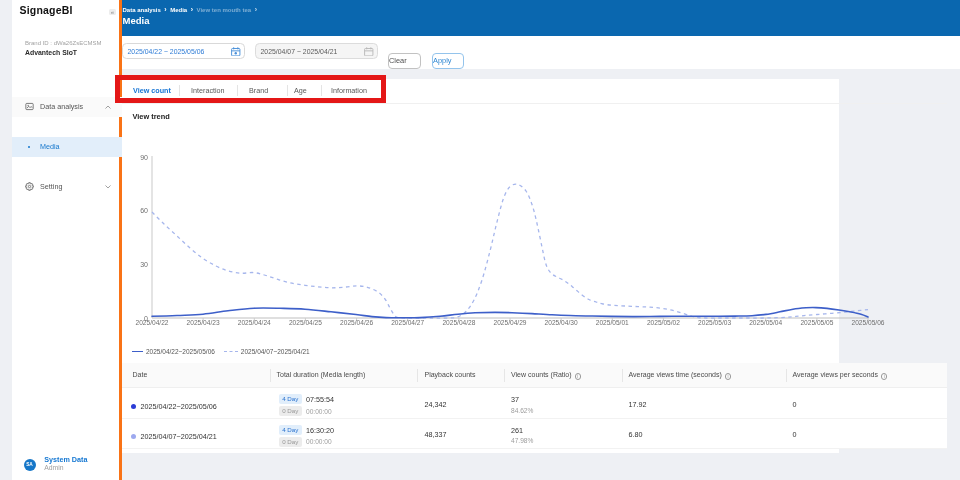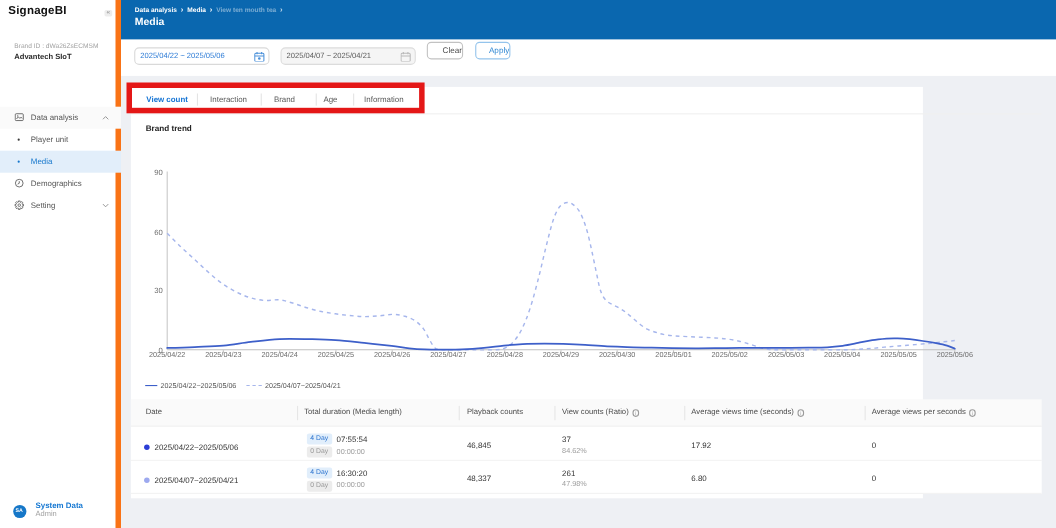--- a/index.html
+++ b/index.html
@@ -1,16 +1,16 @@
 <!DOCTYPE html>
 <html><head><meta charset="utf-8">
 <style>
 *{margin:0;padding:0;box-sizing:border-box}
 html,body{width:960px;height:480px;overflow:hidden;font-family:"Liberation Sans",sans-serif;background:#eef0f4}
-#sidebar{position:absolute;left:0;top:0;width:110px;height:480px;background:#fff;border-right:5px solid #f97316;z-index:5}
+#sidebar{position:absolute;left:12px;top:0;width:110px;height:480px;background:#fff;border-right:3px solid #f97316;z-index:5}
 #logo{position:absolute;left:7.5px;top:3.8px;font-size:10.5px;font-weight:bold;color:#111;letter-spacing:0.2px}
 #collapse{position:absolute;right:3px;top:8.5px;width:7px;height:6px;background:#ededed;border-radius:1.5px;color:#8a8a8a;font-size:6px;line-height:6px;text-align:center}
 #brand1{position:absolute;left:13px;top:40px;font-size:6px;color:#a2a2a2}
 #brand2{position:absolute;left:13px;top:48.5px;font-size:6.9px;font-weight:bold;color:#2b2b2b}
 .mi{position:absolute;left:0;width:110px;height:20px}
 .mi .ic{position:absolute;left:13px;top:5px}.mi svg{display:block}
 .mi .tx{position:absolute;left:28px;top:5.4px;font-size:7.2px;color:#555}
 .mi .car{position:absolute;right:11px;top:8px}
 .mi .dot{position:absolute;left:15.5px;top:8.5px;width:2.6px;height:2.6px;border-radius:50%;background:#3a3a3a}
 #avatar{position:absolute;left:11.5px;top:458.5px;width:12px;height:12px;border-radius:50%;background:#1677c8;color:#fff;font-size:4.8px;font-weight:bold;text-align:center;line-height:12px}
@@ -19,21 +19,21 @@
 #topbar{position:absolute;left:110px;top:0;width:850px;height:36px;background:#0a67af}
 #crumb{position:absolute;left:12.5px;top:5.5px;font-size:6px;color:#fff;font-weight:bold}
 #crumb .sep{display:inline-block;margin:0 3.5px;font-weight:bold;font-size:7px}
 #crumb .fade{color:rgba(255,255,255,.45)}
 #ptitle{position:absolute;left:12.5px;top:15px;font-size:9.5px;font-weight:bold;color:#fff}
 #toolbar{position:absolute;left:110px;top:36px;width:850px;height:33px;background:#fff}
 .inp{position:absolute;top:6.5px;height:16.5px;border-radius:4.5px;font-size:6.9px;line-height:15.5px}
 #inp1{left:11.5px;width:123.5px;border:1px solid #d9d9d9;background:#fff;color:#2e7cd6;padding-left:5px}
 #inp2{left:144.5px;width:123.5px;border:1px solid #dcdcdc;background:#f5f5f5;color:#5c5c5c;padding-left:5px}
 .cal{position:absolute;top:3.2px;width:9.5px;height:9.5px}
-.btn{position:absolute;top:2px;height:15.5px;border-radius:4px;background:#fff;font-size:7.4px;text-align:right;line-height:14px}
+.btn{position:absolute;top:17px;height:15.5px;border-radius:4px;background:#fff;font-size:7.4px;text-align:left;line-height:14px}
 #bclear{left:278px;width:33px;border:1px solid #c2c2c2;color:#4e4e4e}
 #bapply{left:322px;width:32px;border:1px solid #94c4ec;color:#2e87d3}
 #card{position:absolute;left:119px;top:79px;width:720px;height:373.5px;background:#fff}
 .tab{position:absolute;top:6.6px;font-size:7.2px;color:#595959}
 .tabsep{position:absolute;top:5.5px;width:1px;height:11px;background:#e4e4e4}
 #tabline{position:absolute;left:0;top:23.5px;width:828px;height:1px;background:#f0f0f0}
 #redbox{position:absolute;left:115px;top:75px;width:271px;height:28px;border:5px solid #e41717;z-index:9}
 #vtrend{position:absolute;left:132.5px;top:112px;font-size:7.4px;font-weight:bold;color:#222}
 #leg{position:absolute;left:132px;top:347.5px;font-size:6.5px;color:#565656}
 .lline{display:inline-block;width:11px;height:0;border-top:1.6px solid #3d5fc9;vertical-align:middle;margin-right:3px;margin-top:-1px}
@@ -65,36 +65,23 @@
           <circle cx="5.5" cy="6" r="1" fill="#5a5a5a" stroke="none"></circle>
         </svg>
       </div>
       <div class="tx" style="color:#555">Data analysis</div>
       <div class="car">
         <svg width="6" height="4" viewBox="0 0 12 8" style="transform:rotate(180deg)">
           <path d="M1.5 1.5 6 6 10.5 1.5" fill="none" stroke="#8a8a8a" stroke-width="1.6" stroke-linecap="round"></path>
         </svg>
       </div>
     </div>
- <div class="mi" style="top:117px;">
-      <div class="dot"></div>
-      <div class="tx" style="color:#555">Player unit</div>
-    </div>
  <div class="mi" style="top:137px;background:#e2eefa;">
       <div class="dot" style="background:#1677cc"></div>
       <div class="tx" style="color:#1677cc">Media</div>
-    </div>
- <div class="mi" style="top:157px;">
-      <div class="ic">
-        <svg width="9" height="9" viewBox="0 0 16 16" fill="none" stroke="#5a5a5a" stroke-width="1.4">
-          <circle cx="8" cy="8" r="6.2"></circle>
-          <path d="M8 4.8 V8.2 L5.4 9.6"></path>
-        </svg>
-      </div>
-      <div class="tx" style="color:#555">Demographics</div>
     </div>
  <div class="mi" style="top:177px;">
       <div class="ic">
         <svg width="9" height="9" viewBox="0 0 16 16">
           <polygon points="14.96,6.59 14.96,9.41 13.19,9.07 12.43,10.92 13.92,11.92 11.92,13.92 10.92,12.43 9.07,13.19 9.41,14.96 6.59,14.96 6.93,13.19 5.08,12.43 4.08,13.92 2.08,11.92 3.57,10.92 2.81,9.07 1.04,9.41 1.04,6.59 2.81,6.93 3.57,5.08 2.08,4.08 4.08,2.08 5.08,3.57 6.93,2.81 6.59,1.04 9.41,1.04 9.07,2.81 10.92,3.57 11.92,2.08 13.92,4.08 12.43,5.08 13.19,6.93" fill="none" stroke="#5a5a5a" stroke-width="1.3"></polygon>
           <circle cx="8" cy="8" r="2.1" fill="none" stroke="#5a5a5a" stroke-width="1.3"></circle>
         </svg>
       </div>
       <div class="tx" style="color:#555">Setting</div>
       <div class="car">
@@ -183,21 +170,21 @@
     <text x="612.3" y="324.8" text-anchor="middle" font-size="6.6" fill="#6e6e6e">2025/05/01</text>
     <text x="663.4" y="324.8" text-anchor="middle" font-size="6.6" fill="#6e6e6e">2025/05/02</text>
     <text x="714.6" y="324.8" text-anchor="middle" font-size="6.6" fill="#6e6e6e">2025/05/03</text>
     <text x="765.7" y="324.8" text-anchor="middle" font-size="6.6" fill="#6e6e6e">2025/05/04</text>
     <text x="816.9" y="324.8" text-anchor="middle" font-size="6.6" fill="#6e6e6e">2025/05/05</text>
     <text x="868.0" y="324.8" text-anchor="middle" font-size="6.6" fill="#6e6e6e">2025/05/06</text>
 <path d="M152.0,212.0 C154.0,214.0 159.8,220.0 164.0,224.0 C168.2,228.0 172.7,232.0 177.0,236.0 C181.3,240.0 185.7,244.2 190.0,248.0 C194.3,251.8 198.7,255.5 203.0,258.5 C207.3,261.5 211.8,263.9 216.0,266.0 C220.2,268.1 223.8,269.6 228.0,270.8 C232.2,272.0 236.7,272.9 241.0,273.2 C245.3,273.5 249.8,272.2 254.0,272.6 C258.2,273.0 261.8,274.3 266.0,275.5 C270.2,276.7 274.7,278.5 279.0,279.8 C283.3,281.1 287.7,282.3 292.0,283.2 C296.3,284.1 300.7,284.7 305.0,285.3 C309.3,285.9 313.7,286.4 318.0,286.8 C322.3,287.2 326.7,287.7 331.0,287.8 C335.3,287.9 339.7,287.5 344.0,287.2 C348.3,286.9 353.0,285.8 357.0,285.8 C361.0,285.9 364.5,286.5 368.0,287.5 C371.5,288.5 375.2,290.1 378.0,292.0 C380.8,293.9 383.0,296.3 385.0,299.0 C387.0,301.7 388.5,305.4 390.0,308.0 C391.5,310.6 392.7,312.9 394.0,314.5 C395.3,316.1 395.3,317.0 398.0,317.6 C400.7,318.2 404.7,317.9 410.0,318.0 C415.3,318.1 423.3,318.0 430.0,318.0 C436.7,318.0 445.3,318.2 450.0,318.0 C454.7,317.8 455.3,317.9 458.0,316.8 C460.7,315.7 463.3,314.3 466.0,311.5 C468.7,308.7 471.3,305.2 474.0,300.0 C476.7,294.8 479.3,288.2 482.0,280.0 C484.7,271.8 487.7,260.0 490.0,251.0 C492.3,242.0 494.0,234.0 496.0,226.0 C498.0,218.0 500.2,208.9 502.0,203.0 C503.8,197.1 505.3,193.5 507.0,190.5 C508.7,187.5 510.3,186.2 512.0,185.2 C513.7,184.1 515.5,184.1 517.0,184.2 C518.5,184.3 519.5,184.9 521.0,186.0 C522.5,187.1 524.5,188.8 526.0,191.0 C527.5,193.2 528.7,195.7 530.0,199.0 C531.3,202.3 532.7,206.2 534.0,211.0 C535.3,215.8 536.7,222.0 538.0,228.0 C539.3,234.0 540.8,241.5 542.0,247.0 C543.2,252.5 544.0,257.3 545.0,261.0 C546.0,264.7 546.8,266.8 548.0,269.0 C549.2,271.2 550.5,272.7 552.0,274.0 C553.5,275.3 555.2,276.0 557.0,277.0 C558.8,278.0 561.0,278.8 563.0,280.0 C565.0,281.2 567.0,282.5 569.0,284.0 C571.0,285.5 572.8,287.2 575.0,289.0 C577.2,290.8 579.7,293.2 582.0,295.0 C584.3,296.8 586.7,298.3 589.0,299.5 C591.3,300.7 593.7,301.2 596.0,302.0 C598.3,302.8 600.2,303.4 603.0,304.0 C605.8,304.6 609.3,305.0 613.0,305.3 C616.7,305.6 620.8,305.8 625.0,306.0 C629.2,306.2 633.8,306.4 638.0,306.6 C642.2,306.8 646.2,306.9 650.0,307.2 C653.8,307.5 657.3,307.7 661.0,308.2 C664.7,308.7 668.5,309.4 672.0,310.2 C675.5,311.0 678.8,312.0 682.0,313.0 C685.2,314.0 688.3,315.2 691.0,316.0 C693.7,316.8 695.5,317.2 698.0,317.5 C700.5,317.8 701.5,317.9 706.0,318.0 C710.5,318.1 718.5,318.0 725.0,318.0 C731.5,318.0 738.3,318.0 745.0,318.0 C751.7,318.0 759.2,318.1 765.0,318.0 C770.8,317.9 775.5,317.8 780.0,317.6 C784.5,317.4 788.0,317.1 792.0,316.8 C796.0,316.5 799.8,316.0 804.0,315.6 C808.2,315.2 812.3,314.9 817.0,314.5 C821.7,314.1 827.2,313.7 832.0,313.3 C836.8,312.9 841.7,312.4 846.0,312.0 C850.3,311.6 854.3,311.1 858.0,310.7 C861.7,310.3 866.3,309.8 868.0,309.6" fill="none" stroke="#a6b6ec" stroke-width="1.3" stroke-dasharray="3.5,3.5"></path>
 <path d="M152.0,316.3 C156.2,316.2 168.5,315.9 177.0,315.5 C185.5,315.1 194.5,315.0 203.0,314.2 C211.5,313.4 219.5,311.8 228.0,310.8 C236.5,309.8 245.3,308.6 254.0,308.2 C262.7,307.8 271.5,308.1 280.0,308.3 C288.5,308.5 296.5,308.6 305.0,309.2 C313.5,309.8 322.5,310.9 331.0,311.8 C339.5,312.7 349.2,313.7 356.0,314.5 C362.8,315.3 367.0,316.1 372.0,316.6 C377.0,317.1 381.3,317.4 386.0,317.6 C390.7,317.8 394.3,317.8 400.0,317.8 C405.7,317.8 413.3,317.9 420.0,317.6 C426.7,317.4 433.7,316.9 440.0,316.3 C446.3,315.7 452.2,314.8 458.0,314.2 C463.8,313.6 468.8,313.1 475.0,312.8 C481.2,312.5 488.8,312.4 495.0,312.4 C501.2,312.4 505.8,312.5 512.0,312.7 C518.2,312.9 525.3,313.2 532.0,313.6 C538.7,314.0 545.7,314.5 552.0,314.8 C558.3,315.1 563.7,315.3 570.0,315.5 C576.3,315.7 583.2,315.9 590.0,316.0 C596.8,316.1 603.5,316.3 611.0,316.4 C618.5,316.5 626.8,316.6 635.0,316.6 C643.2,316.6 651.7,316.4 660.0,316.4 C668.3,316.3 676.7,316.3 685.0,316.3 C693.3,316.3 701.7,316.2 710.0,316.2 C718.3,316.2 728.0,316.2 735.0,316.1 C742.0,316.0 746.8,316.0 752.0,315.7 C757.2,315.4 761.3,315.0 766.0,314.4 C770.7,313.8 775.5,312.7 780.0,311.8 C784.5,310.9 788.7,309.9 793.0,309.2 C797.3,308.5 802.2,308.1 806.0,307.8 C809.8,307.5 812.5,307.5 816.0,307.6 C819.5,307.7 823.2,308.0 827.0,308.4 C830.8,308.8 835.0,309.4 839.0,310.0 C843.0,310.6 847.3,311.3 851.0,312.0 C854.7,312.7 858.2,313.4 861.0,314.2 C863.8,315.0 866.8,316.5 868.0,317.0" fill="none" stroke="#3d5fc9" stroke-width="1.6" stroke-linecap="round"></path>
 </svg>
 <div id="redbox"></div>
-<div id="vtrend">Brand trend</div>
+<div id="vtrend">View trend</div>
 <div id="leg"><span class="lline"></span>2025/04/22~2025/05/06<span class="ldash"></span>2025/04/07~2025/04/21</div>
 <div id="thead">
  <div class="th" style="left:13.5px">Date</div>
  <div class="thsep" style="left:150.5px"></div>
  <div class="th" style="left:157.5px">Total duration (Media length)</div>
  <div class="thsep" style="left:297.5px"></div>
  <div class="th" style="left:305.5px">Playback counts</div>
  <div class="thsep" style="left:385px"></div>
  <div class="th" style="left:392px">View counts (Ratio)<i class="ci">i</i></div>
  <div class="thsep" style="left:503px"></div>
@@ -205,21 +192,21 @@
  <div class="thsep" style="left:666.5px"></div>
  <div class="th" style="left:673.5px">Average views per seconds<i class="ci">i</i></div>
 </div>
 <div class="row" style="top:388px;height:30.5px;border-bottom:1px solid #f2f2f2">
  <div class="rdot" style="left:12px;top:16px;background:#2b3dd6"></div>
  <div class="td" style="left:21.5px;top:13.8px">2025/04/22~2025/05/06</div>
  <div class="badge bblue" style="left:160px;top:5.7px">4 Day</div>
  <div class="td" style="left:187px;top:7.2px">07:55:54</div>
  <div class="badge bgray" style="left:160px;top:18px">0 Day</div>
  <div class="sub" style="left:187px;top:19.5px">00:00:00</div>
- <div class="td" style="left:305.5px;top:12px">46,845</div>
+ <div class="td" style="left:305.5px;top:12px">24,342</div>
  <div class="td" style="left:392px;top:7px">37</div>
  <div class="sub" style="left:392px;top:19px">84.62%</div>
  <div class="td" style="left:509.5px;top:11.8px">17.92</div>
  <div class="td" style="left:673.5px;top:11.8px">0</div>
 </div>
 <div class="row" style="top:418.5px;height:30.5px;border-bottom:1px solid #f2f2f2">
  <div class="rdot" style="left:12px;top:15.5px;background:#9da9ef"></div>
  <div class="td" style="left:21.5px;top:13.3px">2025/04/07~2025/04/21</div>
  <div class="badge bblue" style="left:160px;top:6.3px">4 Day</div>
  <div class="td" style="left:187px;top:7.7px">16:30:20</div>

